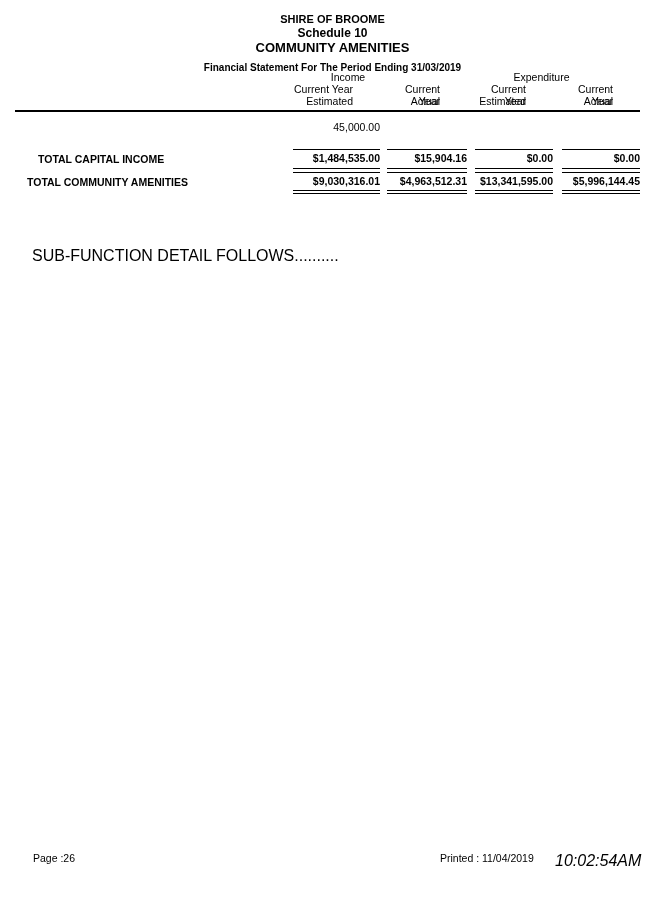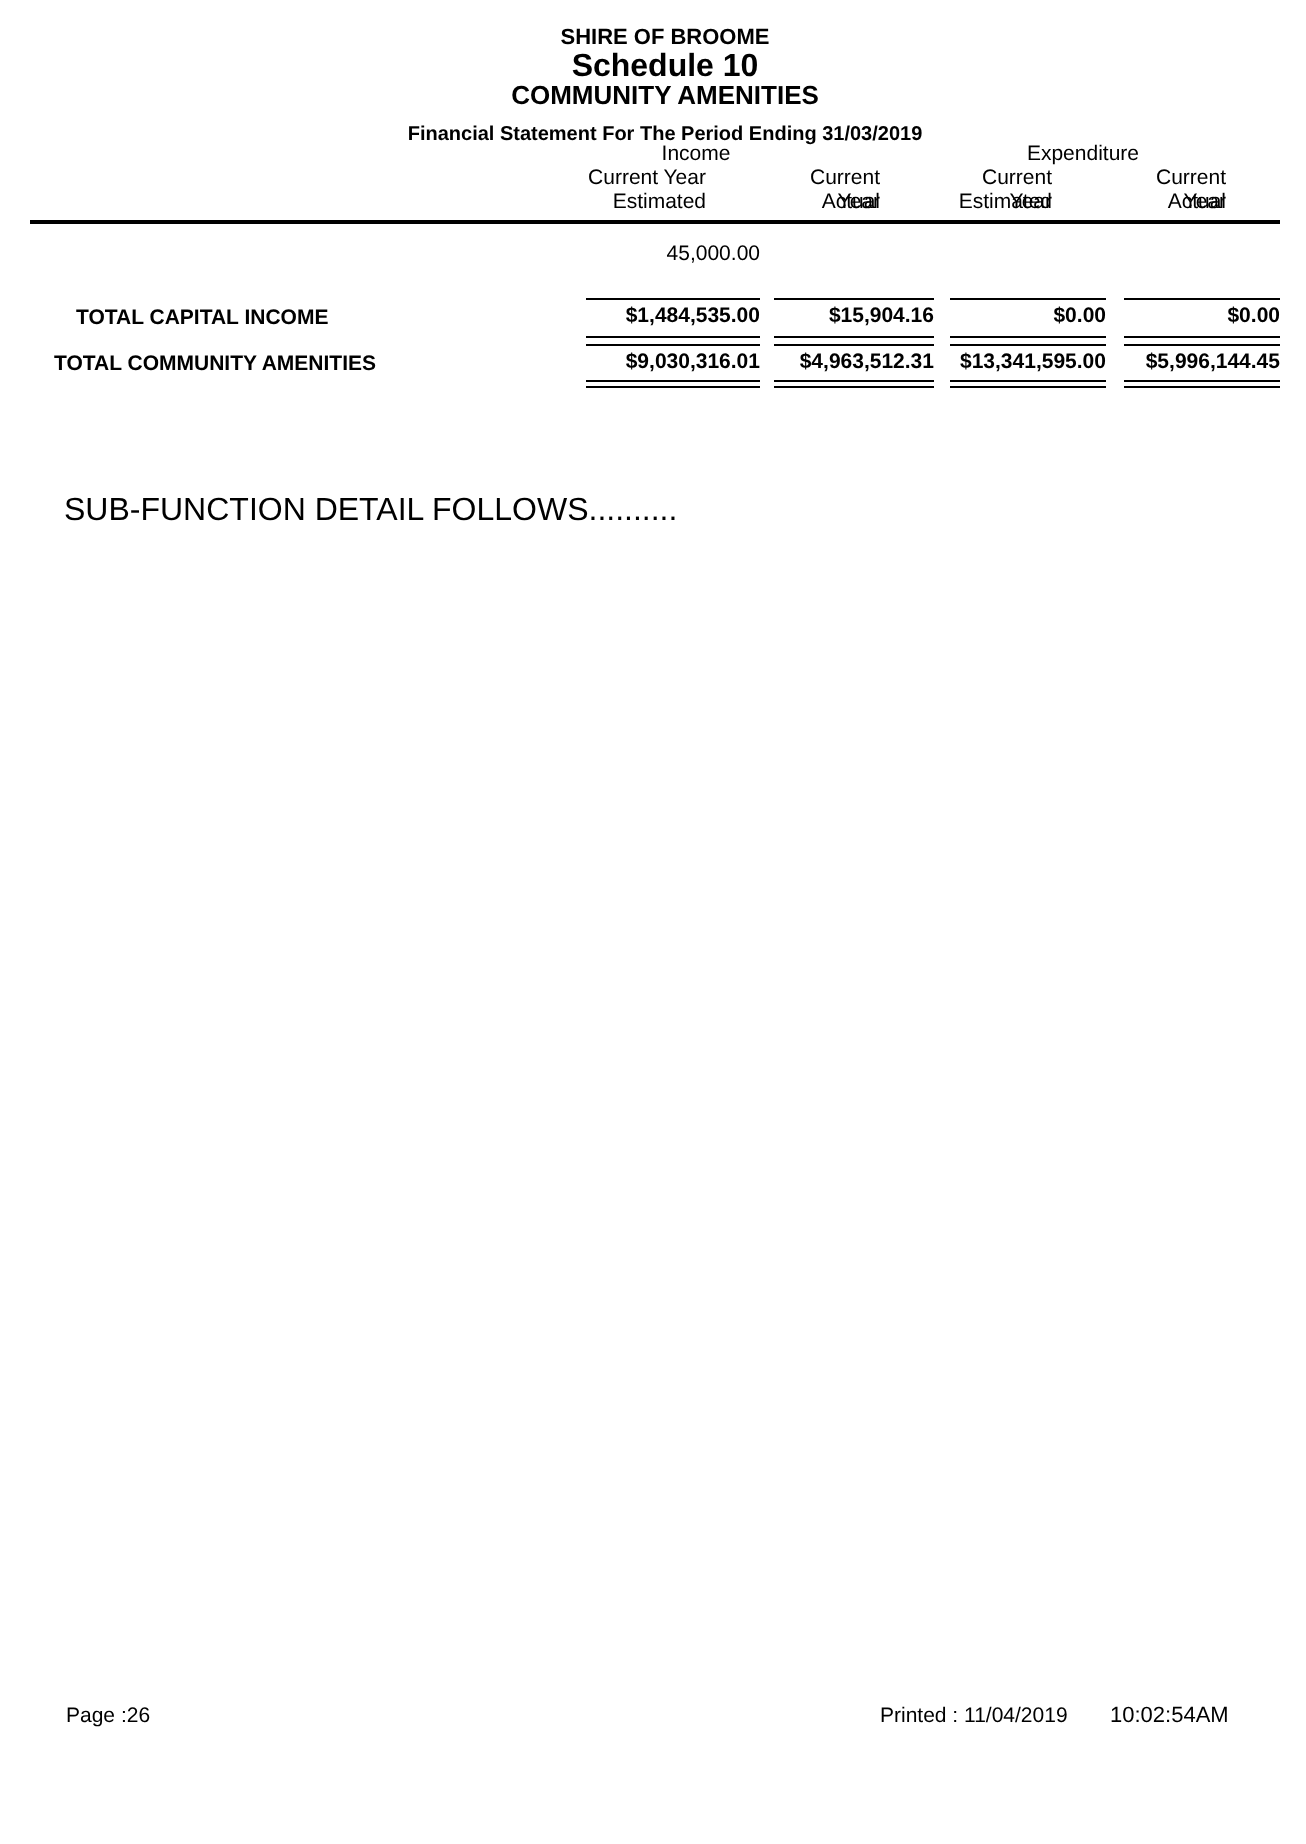--- a/index.html
+++ b/index.html
@@ -17,21 +17,21 @@
 
   
   .report-header {
     position: absolute;
     left: 15px;
     top: 12px;
     width: 635px;
     text-align: center;
   }
   .org-name      { font-size: 11px;   font-weight: bold; line-height: 14px; }
-  .schedule-name { font-size: 16px; font-weight: bold; line-height: 13px; margin-top: 1px; }
+  .schedule-name { font-size: 12px; font-weight: bold; line-height: 13px; margin-top: 1px; }
   .report-title  { font-size: 13px;   font-weight: bold; line-height: 14px; margin-top: 1px; }
   .report-subtitle { font-size: 10px; font-weight: bold; line-height: 12px; margin-top: 7px; }
 
   
   .sheet {
     position: absolute;
     left: 15px;
     top: 71px;
     width: 625px;
     font-size: 10.5px;
@@ -74,21 +74,21 @@
 
   
   .subfunction-note {
     position: absolute;
     left: 32px;
     top: 247px;
     font-size: 16px;
   }
   .footer-page    { position: absolute; left: 33px;  top: 852px; font-size: 10.5px; }
   .footer-printed { position: absolute; left: 440px; top: 852px; font-size: 10.5px; }
-  .footer-time    { position: absolute; left: 555px; top: 852px; font-size: 11px; }
+  .footer-time    { position: absolute; left: 555px; top: 852px; font-size: 16px; font-style: italic; }
 </style>
 </head>
 <body>
 
 <div class="page">
 
   <div class="report-header">
     <div class="org-name">SHIRE OF BROOME</div>
     <div class="schedule-name">Schedule 10</div>
     <div class="report-title">COMMUNITY AMENITIES</div>

